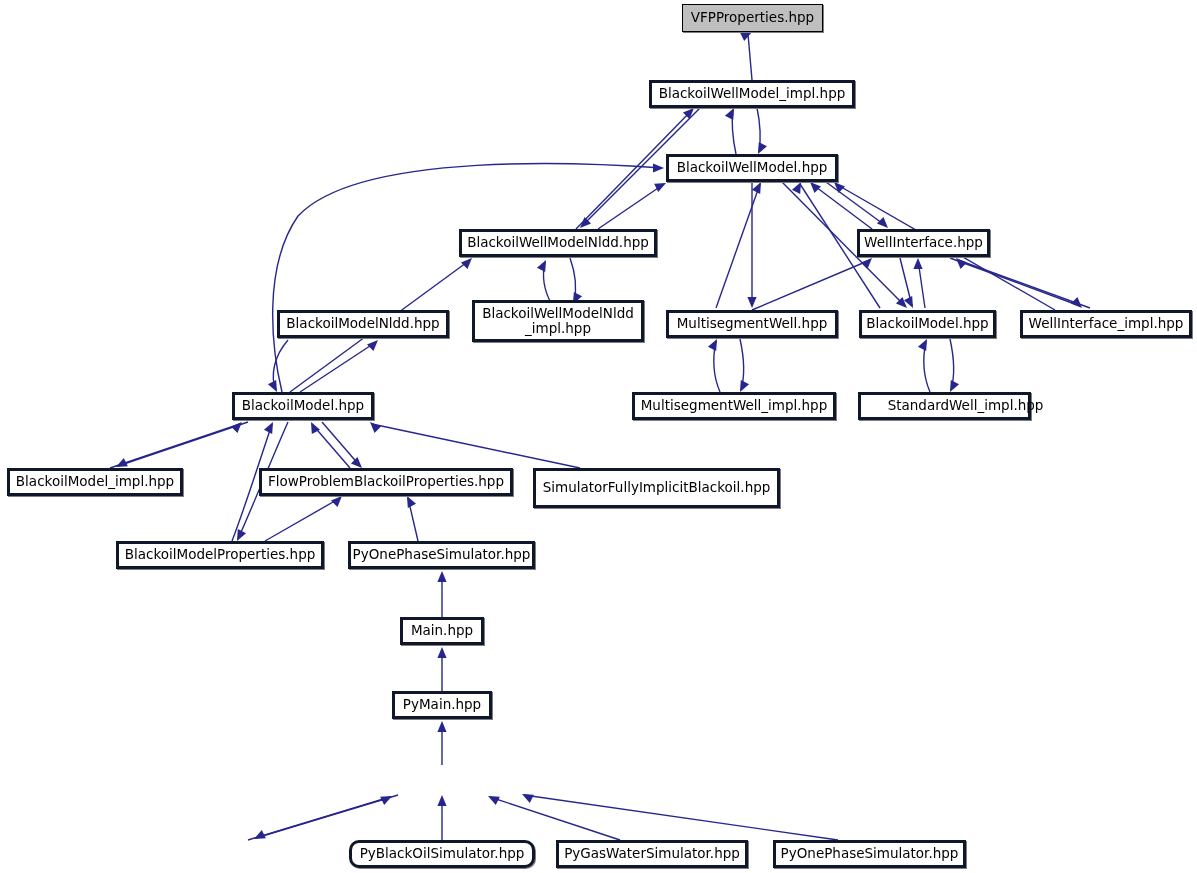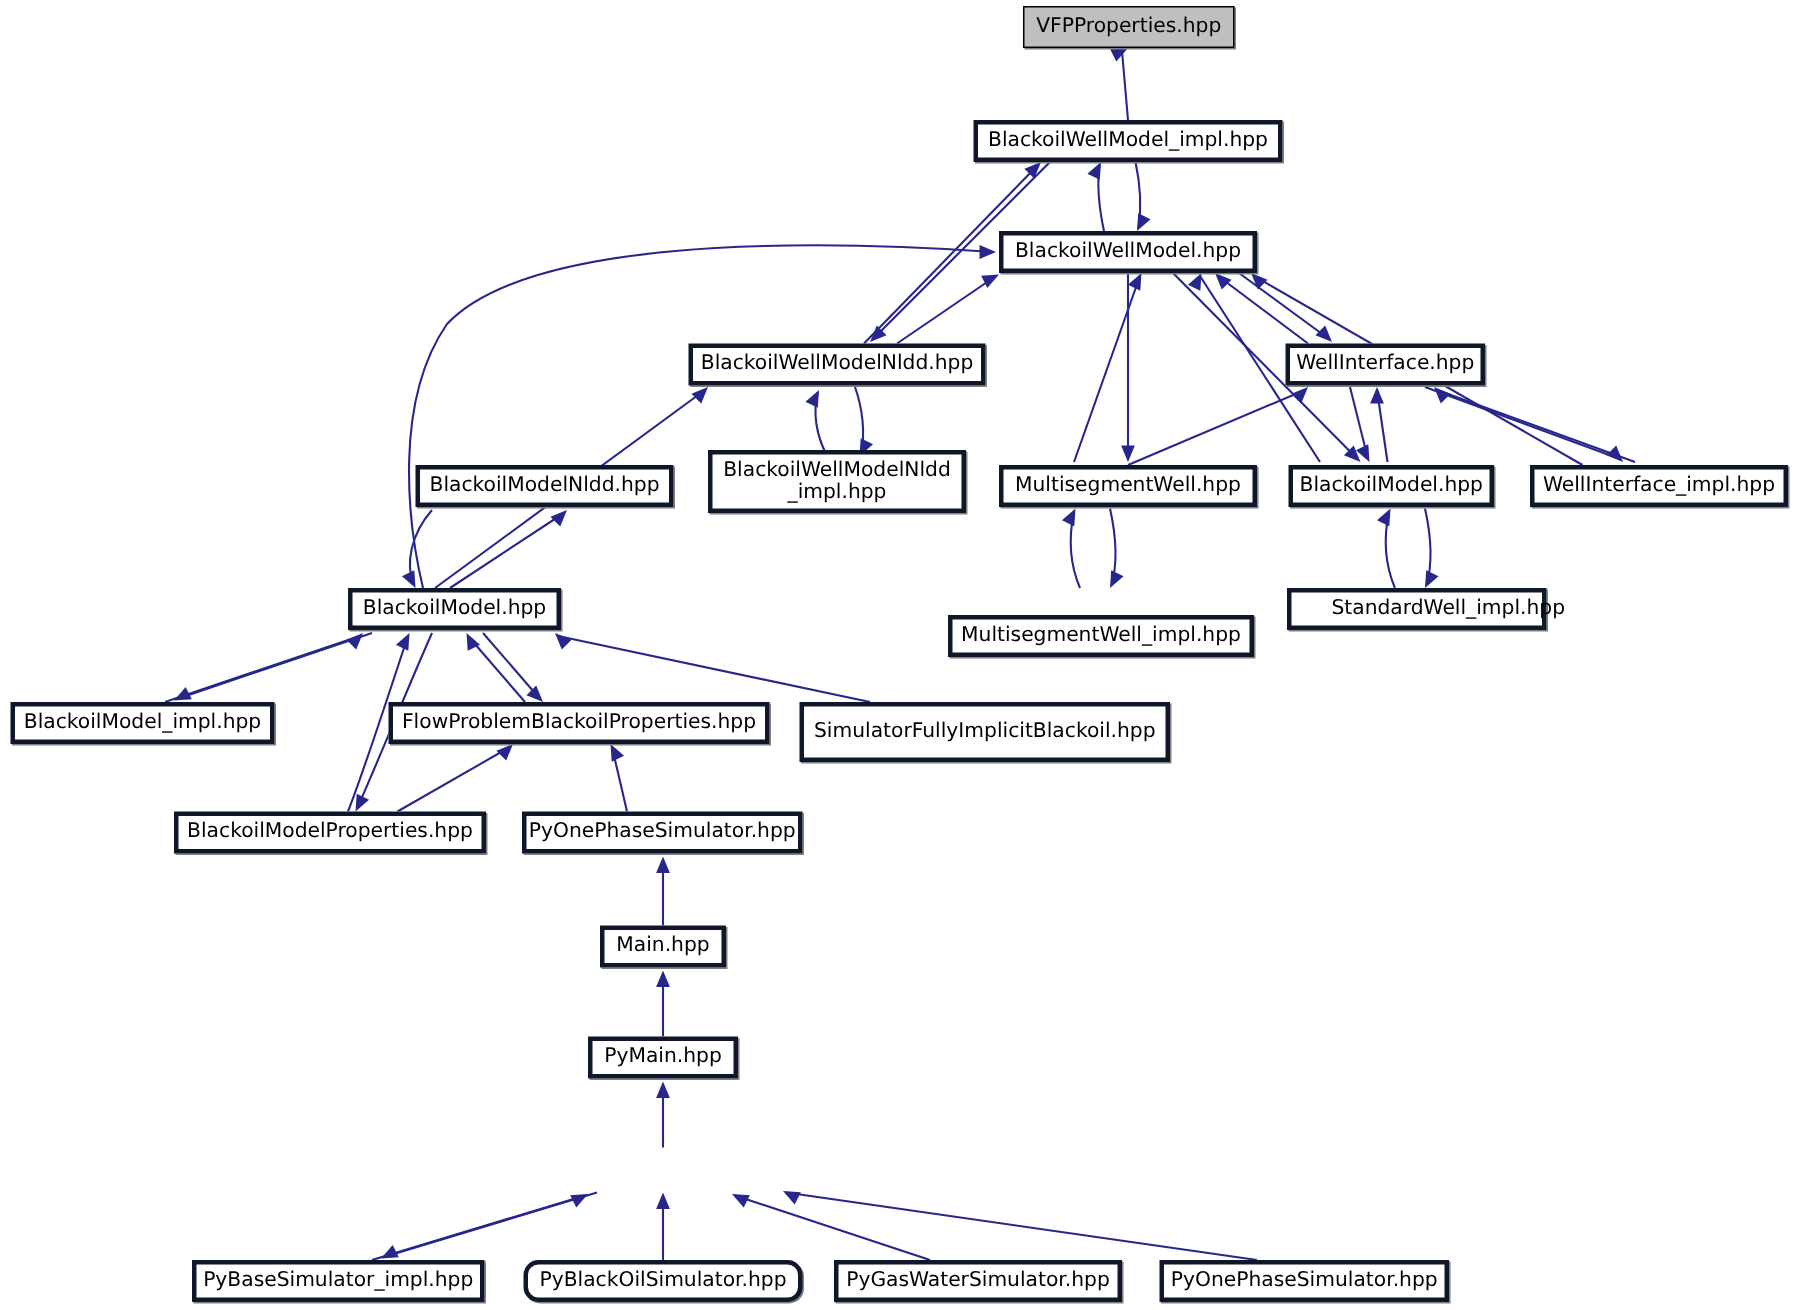--- a/index.html
+++ b/index.html
@@ -146,27 +146,26 @@
     <div class="node-box" style="left: 649px; top: 80px; width: 206px; height: 28px;">BlackoilWellModel_impl.hpp</div>
     <div class="node-box" style="left: 666px; top: 154px; width: 172px; height: 28px;">BlackoilWellModel.hpp</div>
     <div class="node-box" style="left: 459px; top: 229px; width: 198px; height: 28px;">BlackoilWellModelNldd.hpp</div>
     <div class="node-box" style="left: 857px; top: 229px; width: 133px; height: 28px;">WellInterface.hpp</div>
     <div class="node-box" style="left: 277px; top: 310px; width: 172px; height: 28px;">BlackoilModelNldd.hpp</div>
     <div class="node-box" style="left: 472px; top: 300px; width: 172px; height: 42px;">BlackoilWellModelNldd
 _impl.hpp</div>
     <div class="node-box" style="left: 666px; top: 310px; width: 172px; height: 28px;">MultisegmentWell.hpp</div>
     <div class="node-box" style="left: 859px; top: 310px; width: 137px; height: 28px;">BlackoilModel.hpp</div>
     <div class="node-box" style="left: 1020px; top: 310px; width: 172px; height: 28px;">WellInterface_impl.hpp</div>
-    <div class="node-box" style="left: 632px; top: 392px; width: 204px; height: 28px; margin-top: 18px;">MultisegmentWell_impl.hpp</div>
+    <div class="node-box" style="left: 632px; top: 392px; width: 204px; height: 28px;">MultisegmentWell_impl.hpp</div>
     <div class="node-box" style="left: 858px; top: 392px; width: 173px; height: 28px; padding-left: 42px;">StandardWell_impl.hpp</div>
     <div class="node-box" style="left: 232px; top: 392px; width: 142px; height: 28px;">BlackoilModel.hpp</div>
     <div class="node-box" style="left: 7px; top: 468px; width: 176px; height: 28px;">BlackoilModel_impl.hpp</div>
     <div class="node-box" style="left: 259px; top: 468px; width: 254px; height: 28px;">FlowProblemBlackoilProperties.hpp</div>
     <div class="node-box" style="left: 533px; top: 468px; width: 247px; height: 40px;">SimulatorFullyImplicitBlackoil.hpp</div>
     <div class="node-box" style="left: 116px; top: 541px; width: 208px; height: 28px;">BlackoilModelProperties.hpp</div>
     <div class="node-box" style="left: 348px; top: 541px; width: 187px; height: 28px;">PyOnePhaseSimulator.hpp</div>
     <div class="node-box" style="left: 400px; top: 617px; width: 84px; height: 28px;">Main.hpp</div>
     <div class="node-box" style="left: 392px; top: 691px; width: 100px; height: 28px;">PyMain.hpp</div>
-    <div class="node-box" style="left: 128px; top: 840px; width: 195px; height: 28px;">PyBaseSimulator_impl.hpp</div>
     <div class="node-box" style="left: 349px; top: 840px; width: 186px; height: 28px; border-radius: 10px;">PyBlackOilSimulator.hpp</div>
     <div class="node-box" style="left: 556px; top: 840px; width: 192px; height: 28px;">PyGasWaterSimulator.hpp</div>
     <div class="node-box" style="left: 773px; top: 840px; width: 193px; height: 28px;">PyOnePhaseSimulator.hpp</div>
   </div>
 
 </body></html>

